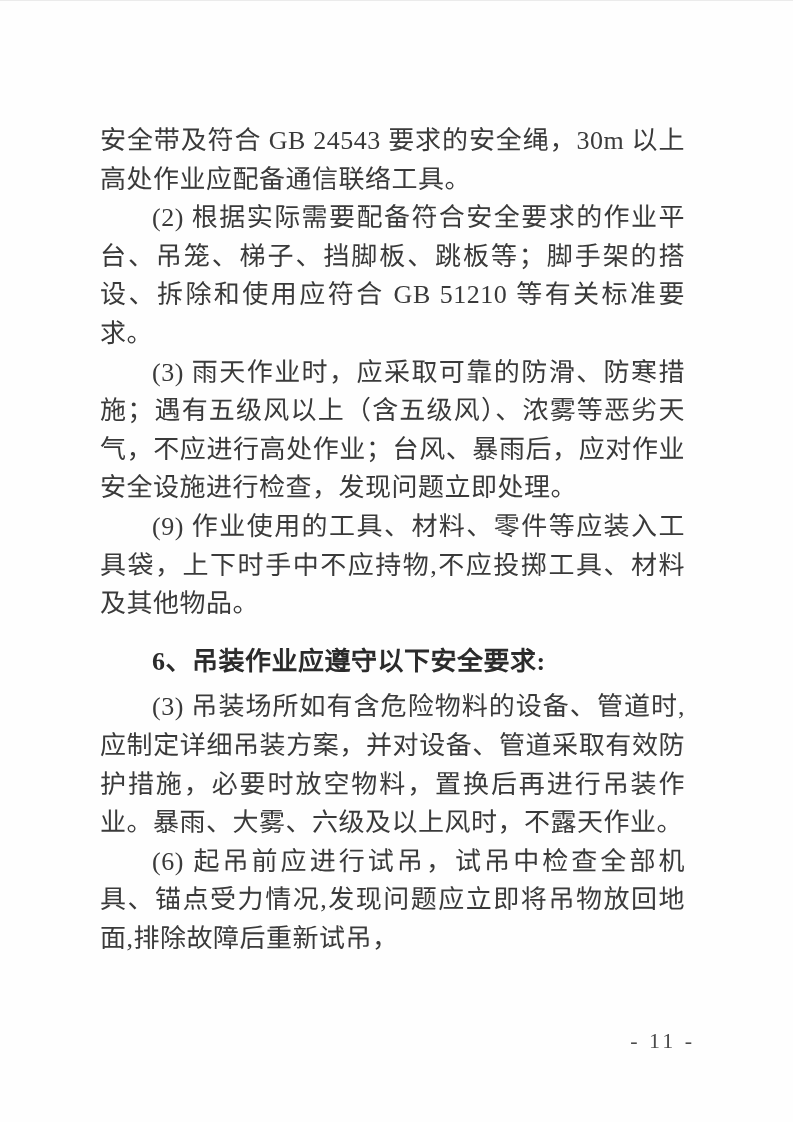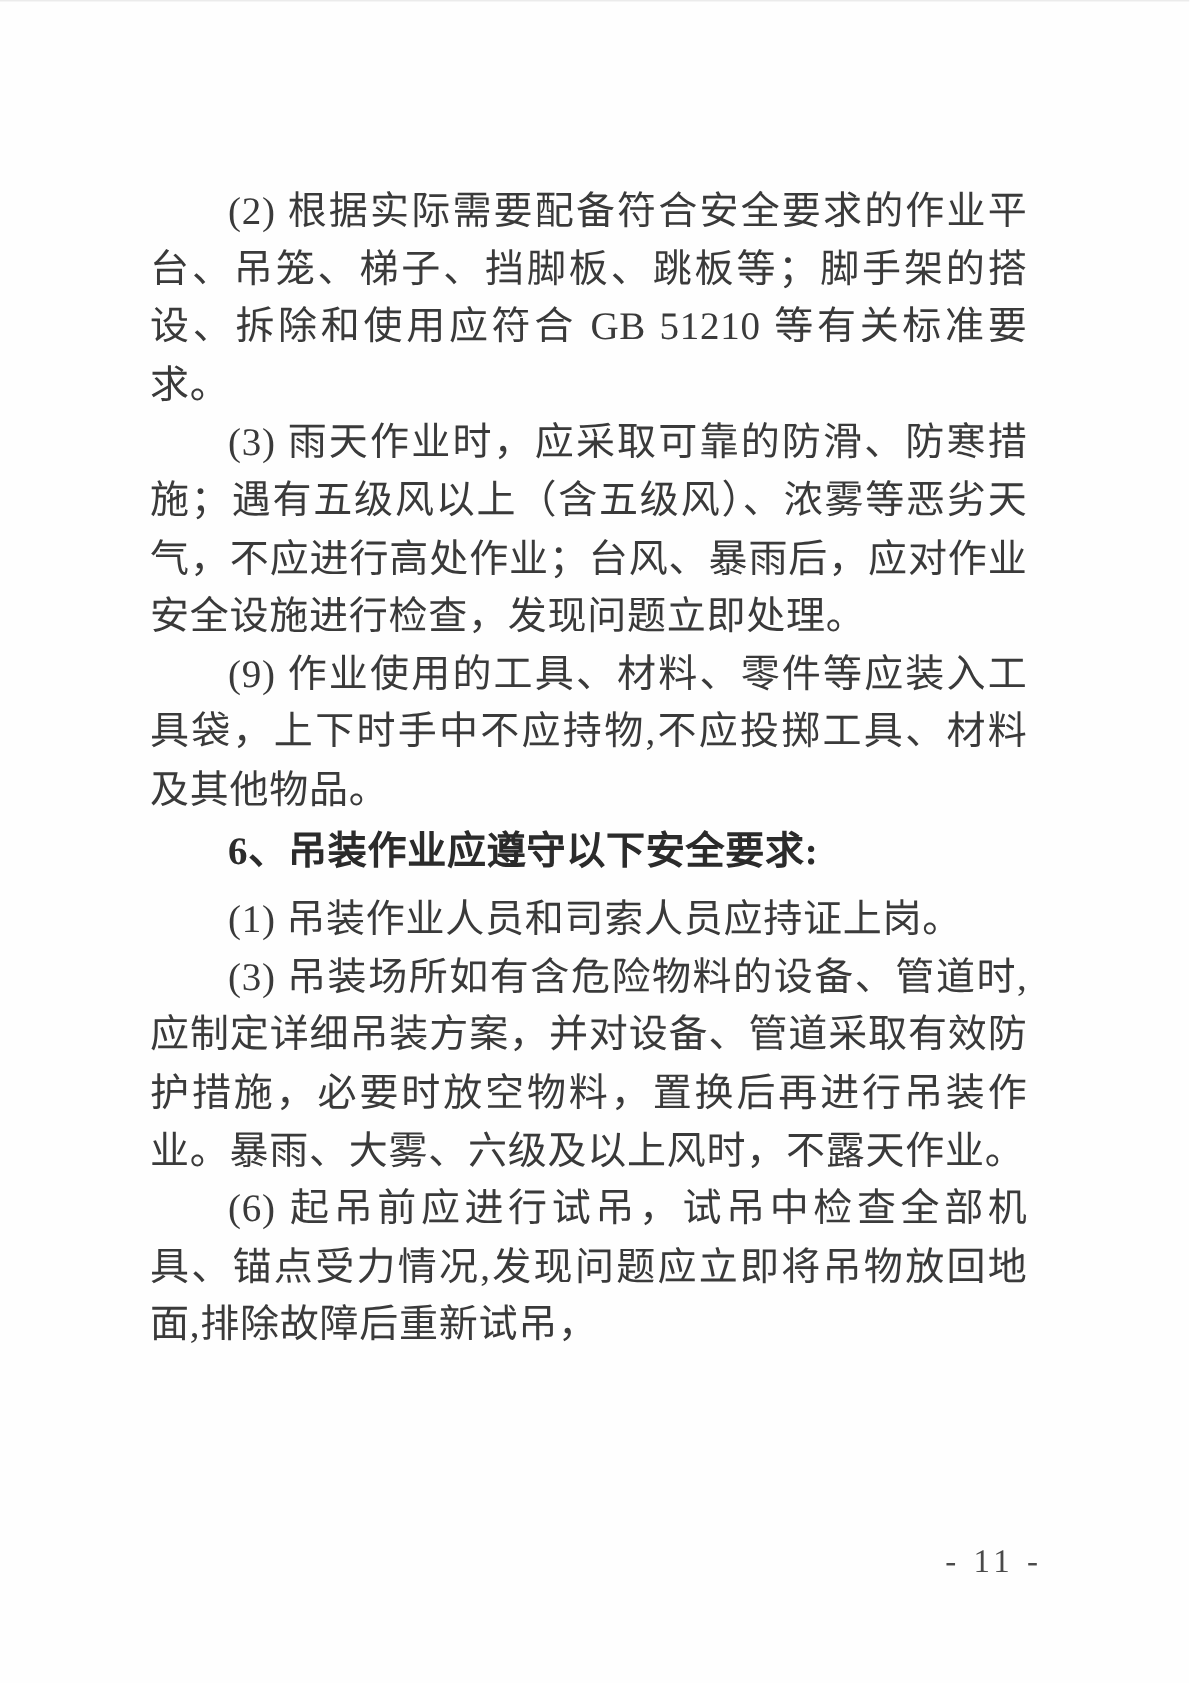--- a/index.html
+++ b/index.html
@@ -32,42 +32,42 @@
   .para {
     margin: 0;
     text-indent: 2em;
   }
   .para.no-indent {
     text-indent: 0;
   }
   .para.heading {
     font-weight: bold;
     color: #2b2b2b;
-    margin-top: 2px;
+    margin-top: 19px;
     margin-bottom: 7px;
     text-align: left;
   }
   .page-number {
     position: absolute;
     right: 98px;
     bottom: 68px;
     font-size: 22px;
     color: #4a4a4a;
     letter-spacing: 3px;
     white-space: nowrap;
   }
 </style>
 </head>
 <body>
 
 <div class="page">
   <div class="content">
+    <p class="para no-indent">安全带及符合 GB 24543 要求的安全绳，30m 以上高处作业应配备通信联络工具。</p>
     <p class="para">(2) 根据实际需要配备符合安全要求的作业平台、吊笼、梯子、挡脚板、跳板等；脚手架的搭设、拆除和使用应符合 GB 51210 等有关标准要求。</p>
     <p class="para">(3) 雨天作业时，应采取可靠的防滑、防寒措施；遇有五级风以上（含五级风）、浓雾等恶劣天气，不应进行高处作业；台风、暴雨后，应对作业安全设施进行检查，发现问题立即处理。</p>
     <p class="para">(9) 作业使用的工具、材料、零件等应装入工具袋，上下时手中不应持物,不应投掷工具、材料及其他物品。</p>
     <p class="para heading">6、吊装作业应遵守以下安全要求:</p>
-    <p class="para">(1) 吊装作业人员和司索人员应持证上岗。</p>
     <p class="para">(3) 吊装场所如有含危险物料的设备、管道时,应制定详细吊装方案，并对设备、管道采取有效防护措施，必要时放空物料，置换后再进行吊装作业。暴雨、大雾、六级及以上风时，不露天作业。</p>
     <p class="para">(6) 起吊前应进行试吊，试吊中检查全部机具、锚点受力情况,发现问题应立即将吊物放回地面,排除故障后重新试吊，</p>
   </div>
 
   <div class="page-number">- 11 -</div>
 </div>
 
 </body></html>

